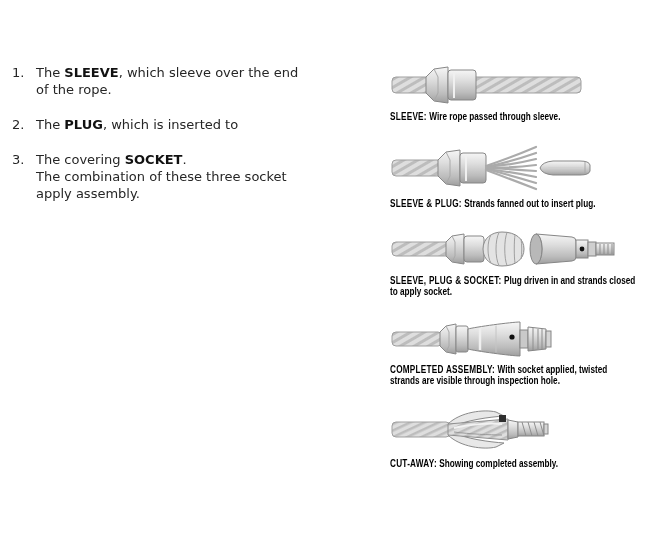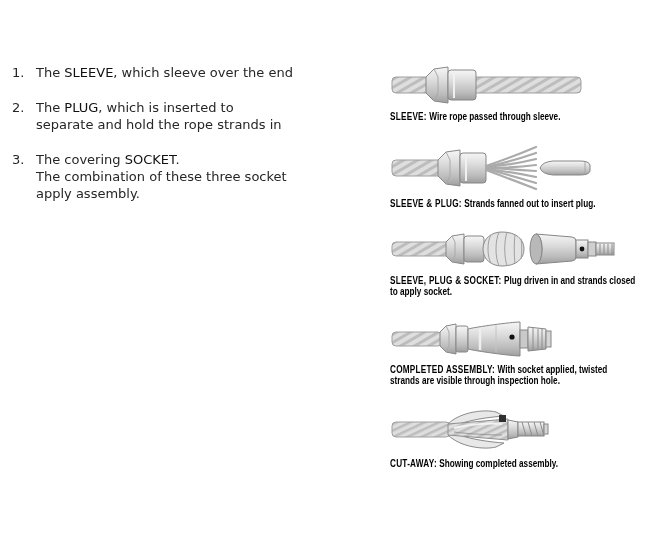--- a/index.html
+++ b/index.html
@@ -12,21 +12,21 @@
   }
   
   .instructions{
     position:absolute;left:12px;top:64px;width:352px;
     list-style:none;margin:0;padding:0;
     color:#262626;font-size:13px;line-height:17px;
   }
   .instructions li{display:flex;margin:0 0 18px 0;}
   .num{width:24px;flex:0 0 24px;}
   .item-body{flex:1;}
-  .term{font-weight:normal;color:#111;}
+  .term{font-weight:bold;color:#111;}
   
   .figures{position:absolute;left:390px;top:8px;width:260px;height:504px;}
   .figures figure{position:absolute;left:0;margin:0;padding:0;}
   .figures svg{display:block;}
   figcaption{
     margin-top:4px;width:300px;
     font-family:"Liberation Sans",sans-serif;
     font-size:10px;font-weight:bold;line-height:11px;color:#000;
     transform:scaleX(0.82);transform-origin:0 0;
     letter-spacing:0px;
@@ -38,28 +38,28 @@
 <body>
 
 <div class="page">
 
   <ol class="instructions">
 
     <li>
       <span class="num">1.</span>
       <div class="item-body">
         <div><span>The </span><span class="term">SLEEVE</span><span>, which sleeve over the end</span></div>
+        <div>of the rope.</div>
       </div>
     </li>
 
     <li>
       <span class="num">2.</span>
       <div class="item-body">
         <div><span>The </span><span class="term">PLUG</span><span>, which is inserted to</span></div>
-        <div>separate and hold the rope strands in</div>
       </div>
     </li>
 
     <li>
       <span class="num">3.</span>
       <div class="item-body">
         <div><span>The covering </span><span class="term">SOCKET</span><span>.</span></div>
         <div>The combination of these three socket</div>
         <div>apply assembly.</div>
       </div>

